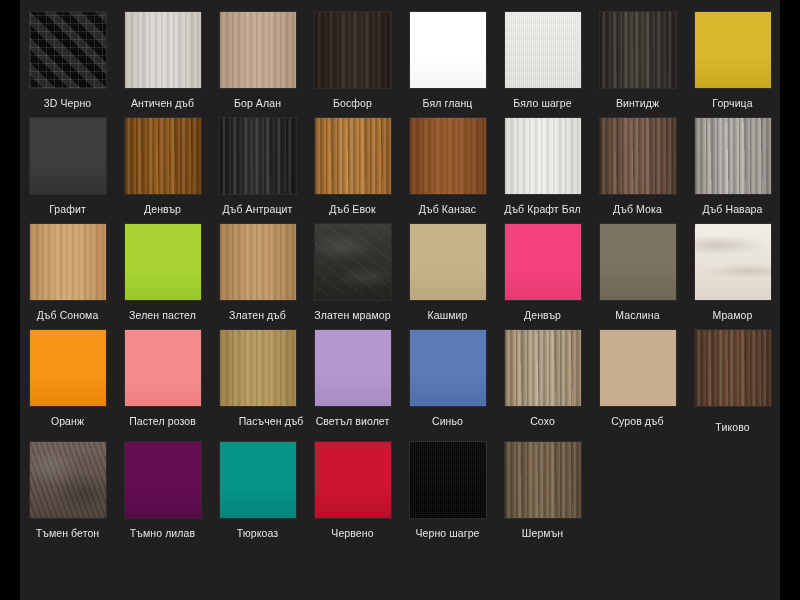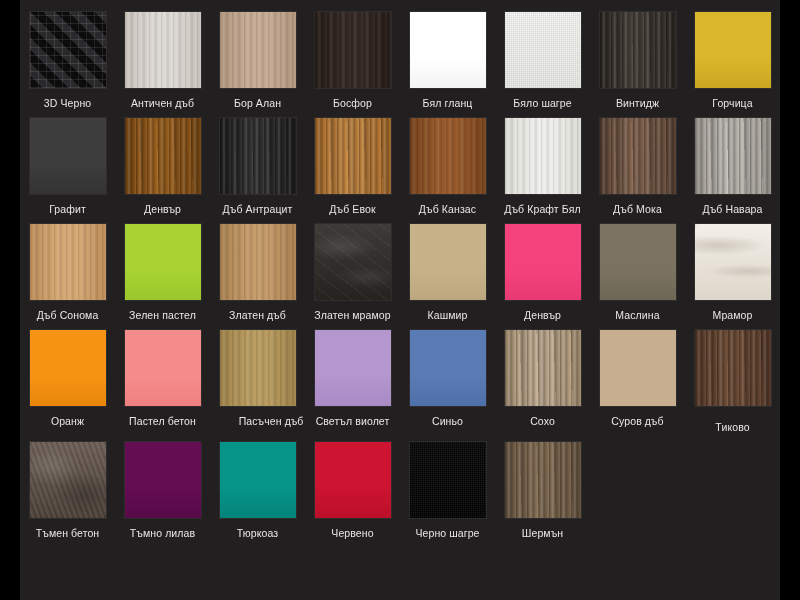--- a/index.html
+++ b/index.html
@@ -219,21 +219,21 @@
       <div class="swatch-cell">
         <div class="swatch-tile" style="background-color: rgb(247, 148, 19);">
           <div class="tex" style="background-image: linear-gradient(rgb(247, 148, 19) 0%, rgb(247, 148, 19) 60%, rgb(232, 134, 12) 100%);"></div>
         </div>
         <div class="swatch-label" style="color: rgb(233, 231, 229);">Оранж</div>
       </div>
       <div class="swatch-cell">
         <div class="swatch-tile" style="background-color: rgb(245, 140, 140);">
           <div class="tex" style="background-image: linear-gradient(rgb(245, 140, 140) 0%, rgb(245, 140, 140) 60%, rgb(239, 128, 128) 100%);"></div>
         </div>
-        <div class="swatch-label" style="color: rgb(233, 231, 229);">Пастел бетон</div>
+        <div class="swatch-label" style="color: rgb(233, 231, 229);">Пастел розов</div>
       </div>
       <div class="swatch-cell">
         <div class="swatch-tile" style="background-color: rgb(183, 154, 94);">
           <div class="tex" style="background-image: repeating-linear-gradient(90deg, rgba(0, 0, 0, 0.12) 0px, rgba(0, 0, 0, 0) 2px, rgba(255, 255, 255, 0.09) 4px, rgba(0, 0, 0, 0.1) 7px, rgba(0, 0, 0, 0) 9px, rgba(255, 255, 255, 0.05) 12px), linear-gradient(90deg, rgb(157, 128, 72) 0%, rgb(183, 154, 94) 38%, rgb(183, 154, 94) 62%, rgb(157, 128, 72) 100%);"></div>
         </div>
         <div class="swatch-label" style="color: rgb(233, 231, 229); text-align: right;">Пасъчен дъб</div>
       </div>
       <div class="swatch-cell">
         <div class="swatch-tile" style="background-color: rgb(180, 151, 205);">
           <div class="tex" style="background-image: linear-gradient(rgb(180, 151, 205) 0%, rgb(180, 151, 205) 60%, rgb(169, 138, 197) 100%);"></div>

